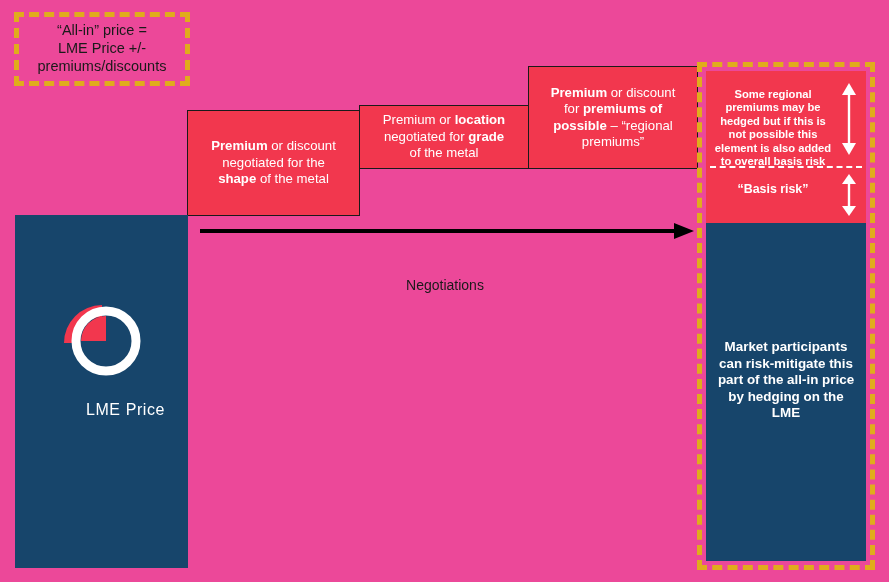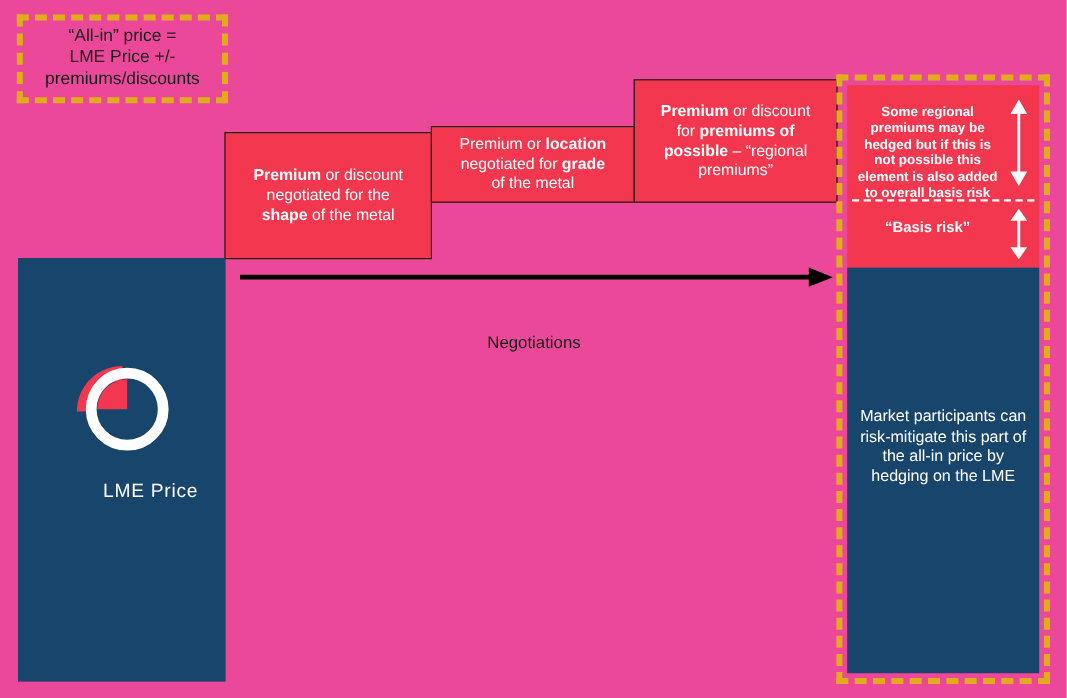--- a/index.html
+++ b/index.html
@@ -155,21 +155,21 @@
     font-weight: bold;
   }
   #t-basis {
     left: 4px; right: 30px; top: 16px;
     font-size: 12.4px;
     font-weight: bold;
   }
   #t-market {
     left: 8px; right: 8px; top: 116px;
     font-size: 13.4px;
-    font-weight: normal;
+    font-weight: bold;
     line-height: 1.24;
   }
   .dbl-arrow {
     position: absolute;
     right: 6px;
     width: 22px;
   }
   #arr-regional { top: 12px; height: 72px; }
   #arr-basis    { top: 8px;  height: 42px; }
 </style>

